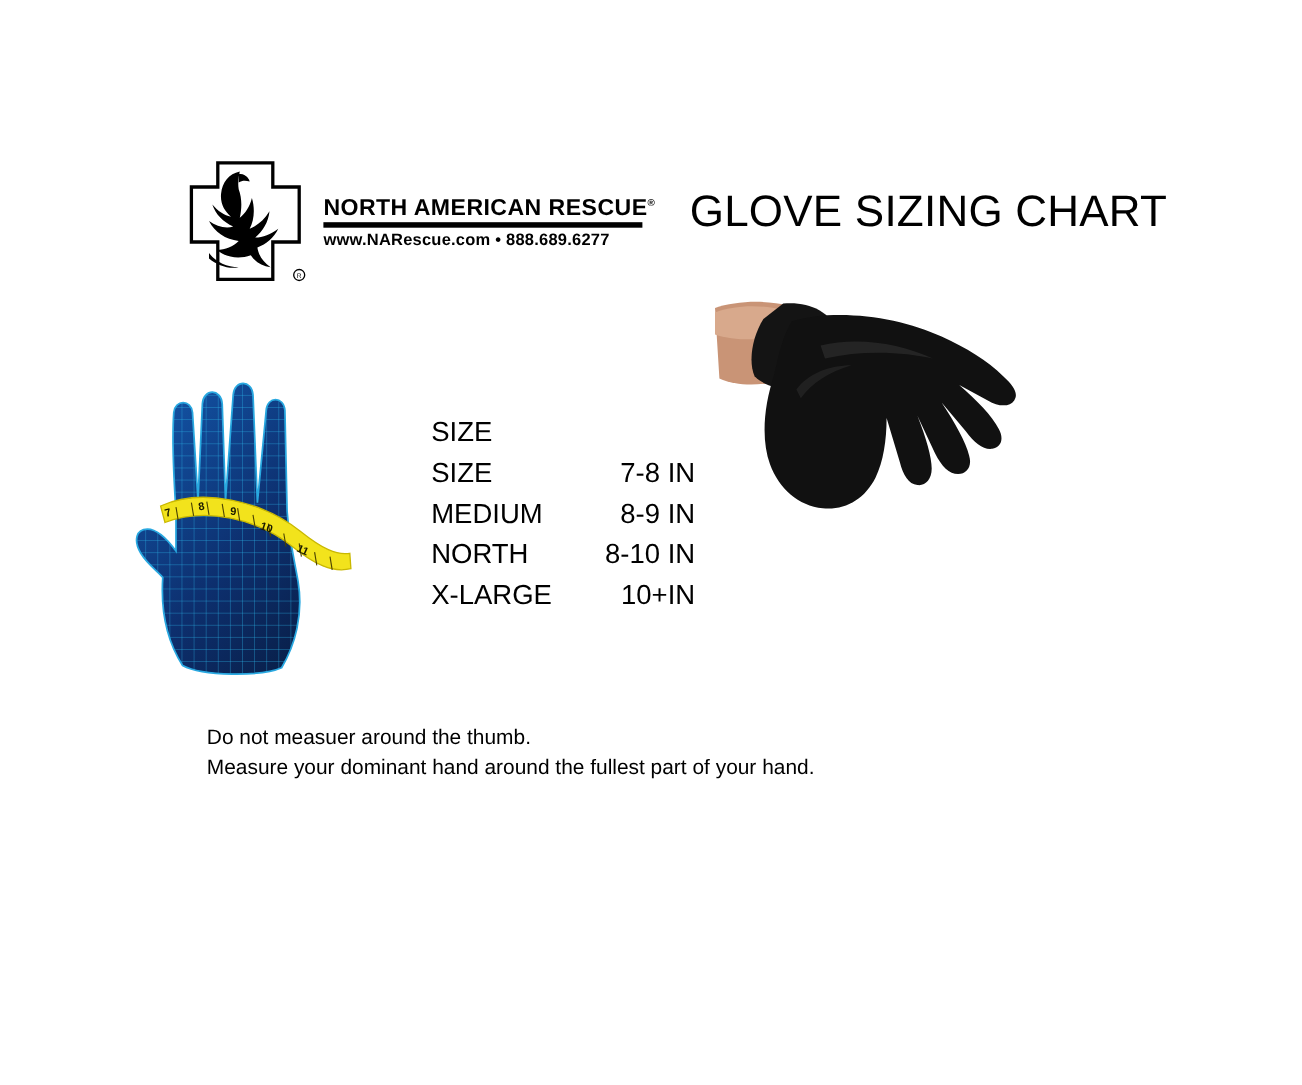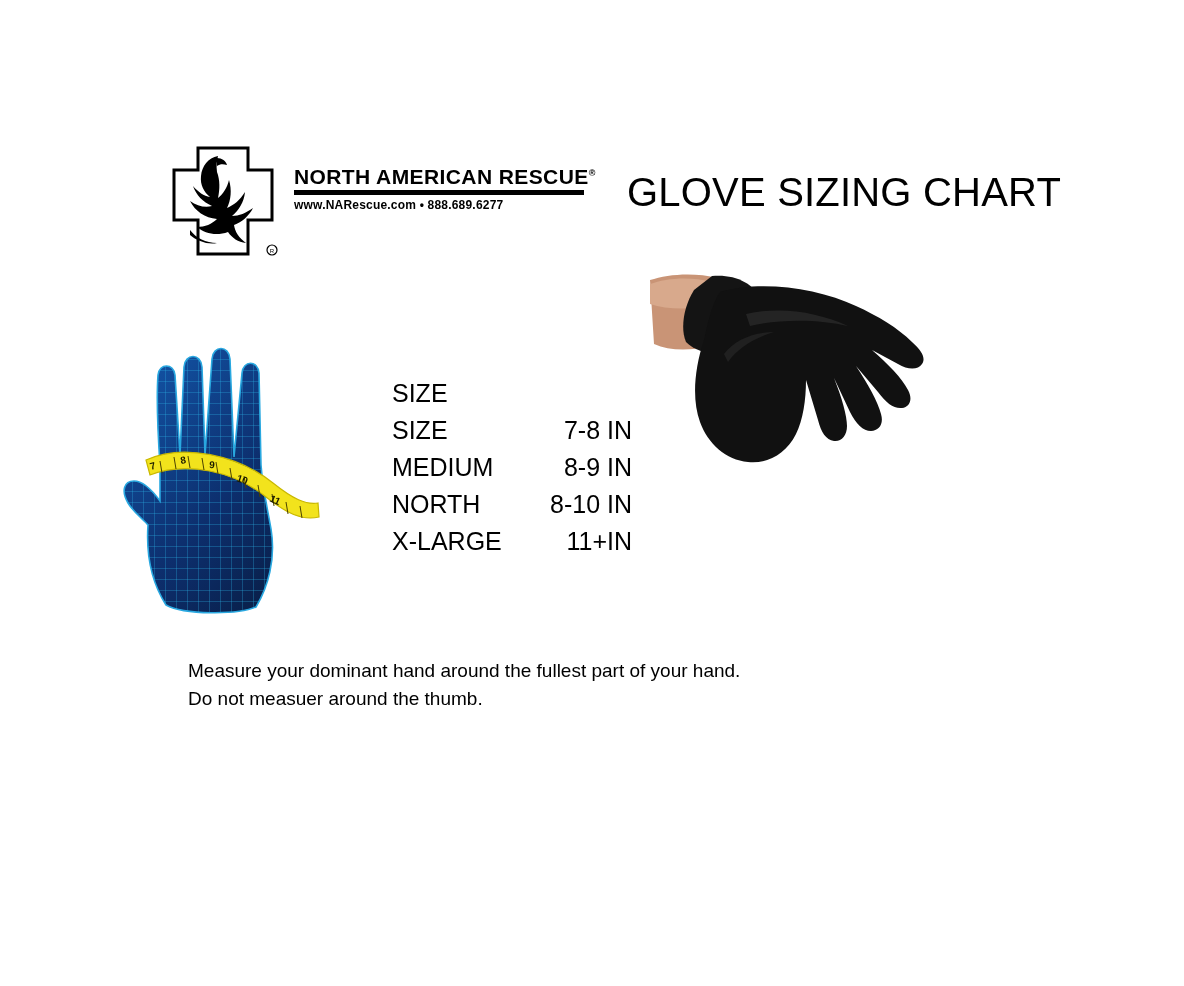--- a/index.html
+++ b/index.html
@@ -37,21 +37,21 @@
     position: absolute;
     left: 8px;
     top: 2px;
     width: 125px;
     height: 120px;
   }
 
   .logo-wordmark {
     position: absolute;
     left: 142px;
-    top: 26px;
+    top: 38px;
     width: 292px;
   }
 
   .wordmark-text {
     font-family: "Liberation Sans", sans-serif;
     font-weight: bold;
     font-size: 21px;
     letter-spacing: 0.4px;
     line-height: 1;
     white-space: nowrap;
@@ -62,21 +62,21 @@
   }
   .wordmark-rule {
     height: 5px;
     background: #000;
     margin: 3px 0 3px 0;
     width: 290px;
   }
   .wordmark-sub {
     font-family: "Liberation Sans", sans-serif;
     font-weight: bold;
-    font-size: 12px;
+    font-size: 15px;
     letter-spacing: 0.2px;
     white-space: nowrap;
   }
 
   .chart-title {
     position: absolute;
     left: 475px;
     top: 30px;
     font-size: 40px;
     font-weight: 400;
@@ -269,21 +269,21 @@
   <div class="size-row">
     <span class="label">MEDIUM</span>
     <span class="value">8-9 IN</span>
   </div>
   <div class="size-row">
     <span class="label">NORTH</span>
     <span class="value">8-10 IN</span>
   </div>
   <div class="size-row">
     <span class="label">X-LARGE</span>
-    <span class="value">11+IN</span>
+    <span class="value">10+IN</span>
   </div>
 </div>
 
 <div class="glove-photo">
   <svg width="318" height="275" viewBox="0 0 318 275" xmlns="http://www.w3.org/2000/svg">
 
     <path d="M0 22 C18 16 44 14 68 20 L86 78 C60 92 26 96 4 86 Z" fill="#c99476"></path>
     <path d="M0 26 C16 20 40 18 62 24 L70 46 C44 52 18 52 0 46 Z" fill="#d8a98c"></path>
 
     <path d="M62 18 C84 16 104 24 112 44 C118 62 110 82 92 92 C72 100 48 96 36 84
@@ -312,15 +312,15 @@
              C76 202 58 186 50 164
              C42 142 44 112 54 82
              C58 64 62 46 70 34 Z" fill="#111111"></path>
 
     <path d="M96 56 C130 48 168 54 198 68 C172 62 134 60 100 68 Z" fill="#2b2b2b" opacity="0.75"></path>
     <path d="M74 96 C84 82 104 74 124 74 C104 80 88 90 78 104 Z" fill="#262626" opacity="0.7"></path>
   </svg>
 </div>
 
 <div class="notes">
+  <div>Do not measuer around the thumb.</div>
   <div>Measure your dominant hand around the fullest part of your hand.</div>
-  <div>Do not measuer around the thumb.</div>
 </div>
 
 </body></html>

